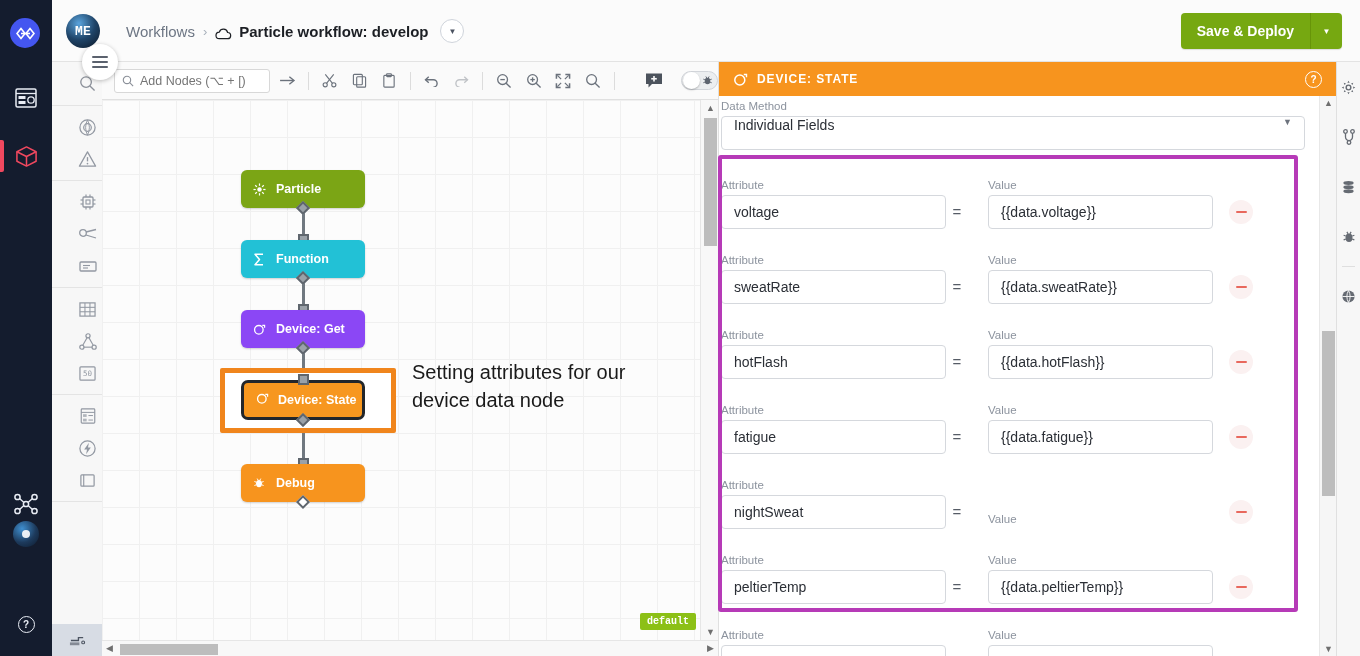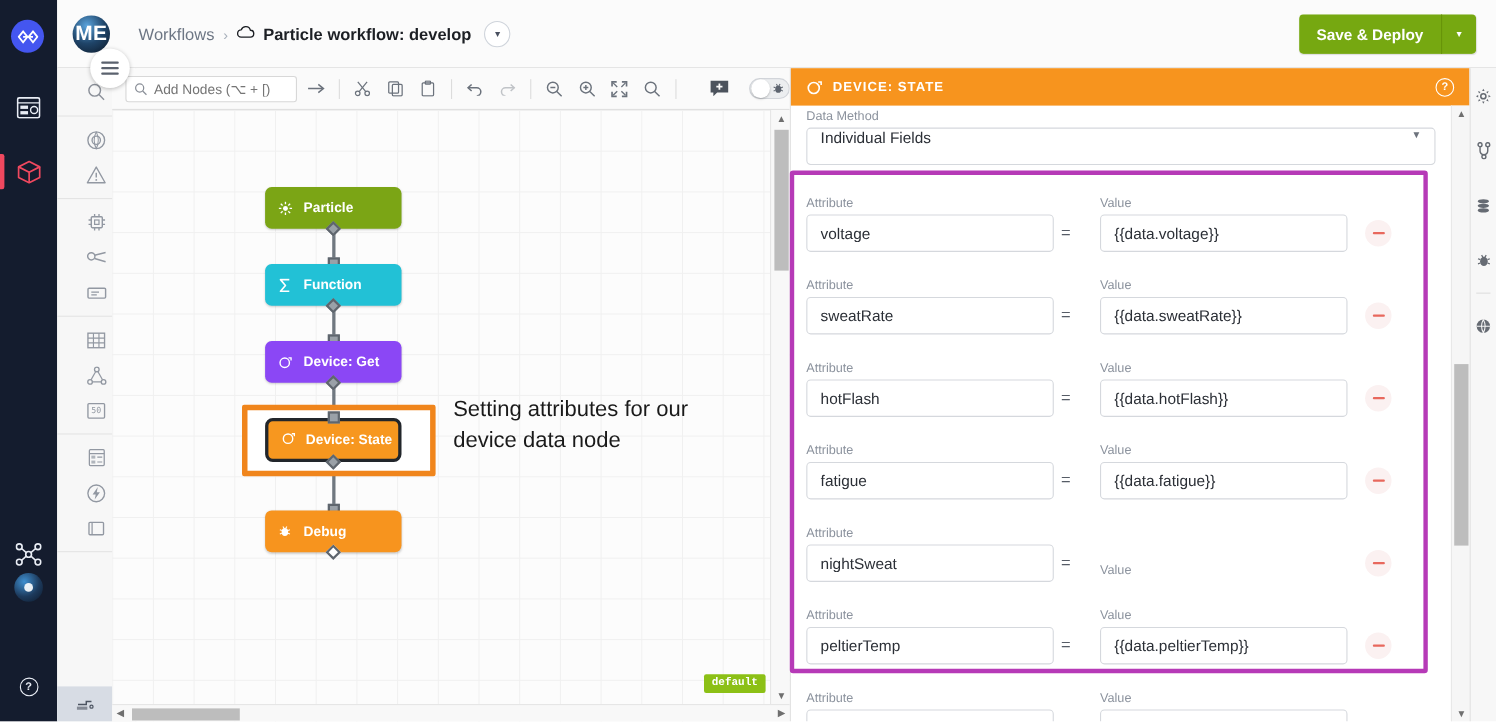--- a/index.html
+++ b/index.html
@@ -39,31 +39,32 @@
 
   
   .topbar {
     position: absolute; left: 52px; top: 0; width: 1308px; height: 62px;
     background: #fbfbfb; border-bottom: 1px solid #e3e3e3;
   }
   .user-avatar {
     position: absolute; left: 14px; top: 14px;
     width: 34px; height: 34px; border-radius: 50%;
     background: radial-gradient(circle at 38% 28%, #5aa4dd 0%, #1f4468 50%, #0c1726 100%);
-    color: #fff; font-size: 19px; font-weight: bold;
+    color: #fff; font-size: 13px; font-weight: bold;
     display: flex; align-items: center; justify-content: center;
     letter-spacing: .3px;
+    font-family: Liberation Mono, monospace;
   }
   .breadcrumb {
     position: absolute; left: 74px; top: 0; height: 62px;
     display: flex; align-items: center; gap: 8px; font-size: 15px;
   }
   .bc-link { color: #6d7684; }
   .bc-sep { color: #a8b0bb; font-size: 13px; }
-  .bc-current { color: #1c1f24; font-weight: bold; display: flex; align-items: flex-start; gap: 7px; }
+  .bc-current { color: #1c1f24; font-weight: bold; display: flex; align-items: flex-end; gap: 7px; }
   .bc-caret {
     width: 24px; height: 24px; border-radius: 50%; border: 1px solid #cfd4db;
     display: flex; align-items: center; justify-content: center;
     font-size: 8px; color: #4a5160; background: #fff; margin-left: 4px;
   }
   .deploy-wrap {
     position: absolute; right: 18px; top: 13px; height: 36px;
     display: flex; border-radius: 4px; overflow: hidden;
     box-shadow: 0 1px 1px rgba(0,0,0,.12);
   }
@@ -211,21 +212,21 @@
   .panel-head {
     height: 34px; background: #f7941e; display: flex; align-items: center;
     padding: 0 14px; color: #fff; justify-content: space-between;
   }
   .panel-title {
     font-size: 12px; font-weight: bold; letter-spacing: .9px;
     display: flex; align-items: center; gap: 9px;
   }
   .panel-body {
     position: absolute; top: 34px; left: 0; width: 600px; height: 560px;
-    padding: 4px 14px 0 14px; overflow: hidden;
+    padding: 4px 14px 0 2px; overflow: hidden;
   }
   .fld-label { font-size: 11.5px; color: #8c939e; margin-bottom: 4px; }
   .select-box {
     height: 34px; border: 1px solid #d5d8dd; border-radius: 4px; background: #fff;
     display: flex; align-items: flex-start; justify-content: space-between;
     padding: 0 12px; font-size: 14px; color: #2b2f36; margin-bottom: 4px;
   }
   .select-caret { font-size: 9px; color: #6d737d; }
   .attr-highlight {
     position: absolute; left: 718px; top: 155px; width: 580px; height: 457px;

